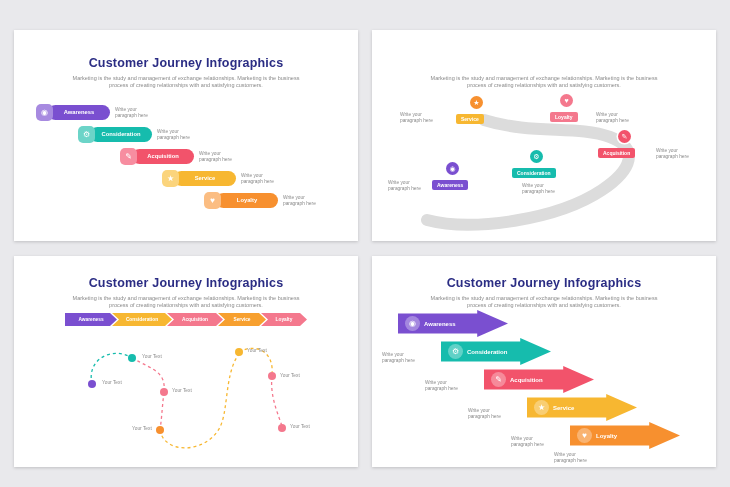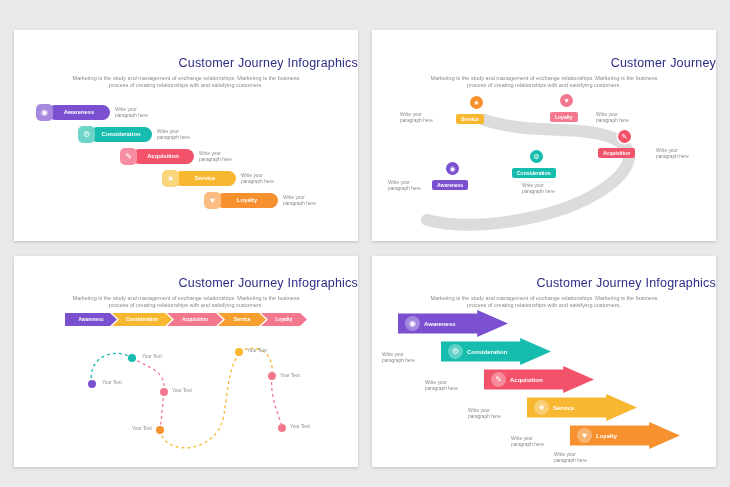--- a/index.html
+++ b/index.html
@@ -3,21 +3,21 @@
 <meta charset="utf-8">
 <style>
 *{margin:0;padding:0;box-sizing:border-box}
 html,body{width:730px;height:487px}
 body{position:relative;font-family:"Liberation Sans",sans-serif;overflow:hidden}
 .card{position:absolute;width:344px;height:211px;background:#fff;box-shadow:0 1px 3px rgba(0,0,0,.18)}
 #card1{left:14px;top:30px}
 #card2{left:372px;top:30px}
 #card3{left:14px;top:256px}
 #card4{left:372px;top:256px}
-.title{position:absolute;width:100%;text-align:right;font-weight:normal;font-size:12.5px;top:26px;letter-spacing:.2px}
+.title{position:absolute;width:100%;text-align:center;font-weight:bold;font-size:12.5px;top:26px;letter-spacing:.2px}
 .subtitle{position:absolute;left:50%;transform:translateX(-50%);top:45px;width:240px;text-align:center;font-size:5.5px;line-height:1.3;color:#8a8a8a}
 #card3 .title,#card4 .title{top:20px}
 #card3 .subtitle,#card4 .subtitle{top:39px}
 
 .s1-step{position:absolute;display:flex;align-items:center}
 .s1-icon{width:17px;height:17px;border-radius:5px;color:#fff;font-size:8px;display:flex;align-items:center;justify-content:center;z-index:2;flex:none}
 .s1-label{height:15px;line-height:15px;padding:0 8px;margin-left:-5px;border-radius:8px;color:#fff;font-size:5.8px;font-weight:bold;min-width:62px;text-align:center;white-space:nowrap}
 .s1-desc{margin-left:5px;width:38px;font-size:4.8px;line-height:1.25;color:#8a8a8a}
 
 .road{position:absolute;left:0;top:60px}
@@ -64,21 +64,20 @@
     <span class="s1-desc">Write your paragraph here</span>
   </div>
   <div class="s1-step" style="left:190px;top:162px">
     <span class="s1-icon" style="background: rgb(251, 189, 130);">♥</span>
     <span class="s1-label" style="background: rgb(247, 144, 47);">Loyalty</span>
     <span class="s1-desc">Write your paragraph here</span>
   </div>
 </div>
 
 <div class="card" id="card2">
-  <div class="title" style="color: rgb(43, 45, 132);">Customer Journey</div>
   <div class="subtitle">Marketing is the study and management of exchange relationships. Marketing is the business process of creating relationships with and satisfying customers.</div>
 
   <svg class="road" width="344" height="150">
     <path d="M 55,130 C 100,142 185,130 230,100 C 260,80 268,58 238,47 C 205,35 160,45 112,30" stroke-width="12" fill="none" stroke-linecap="round" style="stroke: rgb(220, 220, 220);"></path>
   </svg>
 
   <div class="pin-circle" style="left: 98px; top: 66px; background: rgb(247, 144, 47);">★</div>
   <div class="pin-badge" style="left: 84px; top: 84px; background: rgb(247, 183, 49);">Service</div>
   <div class="s2-desc" style="left:28px;top:82px">Write your paragraph here</div>
 

